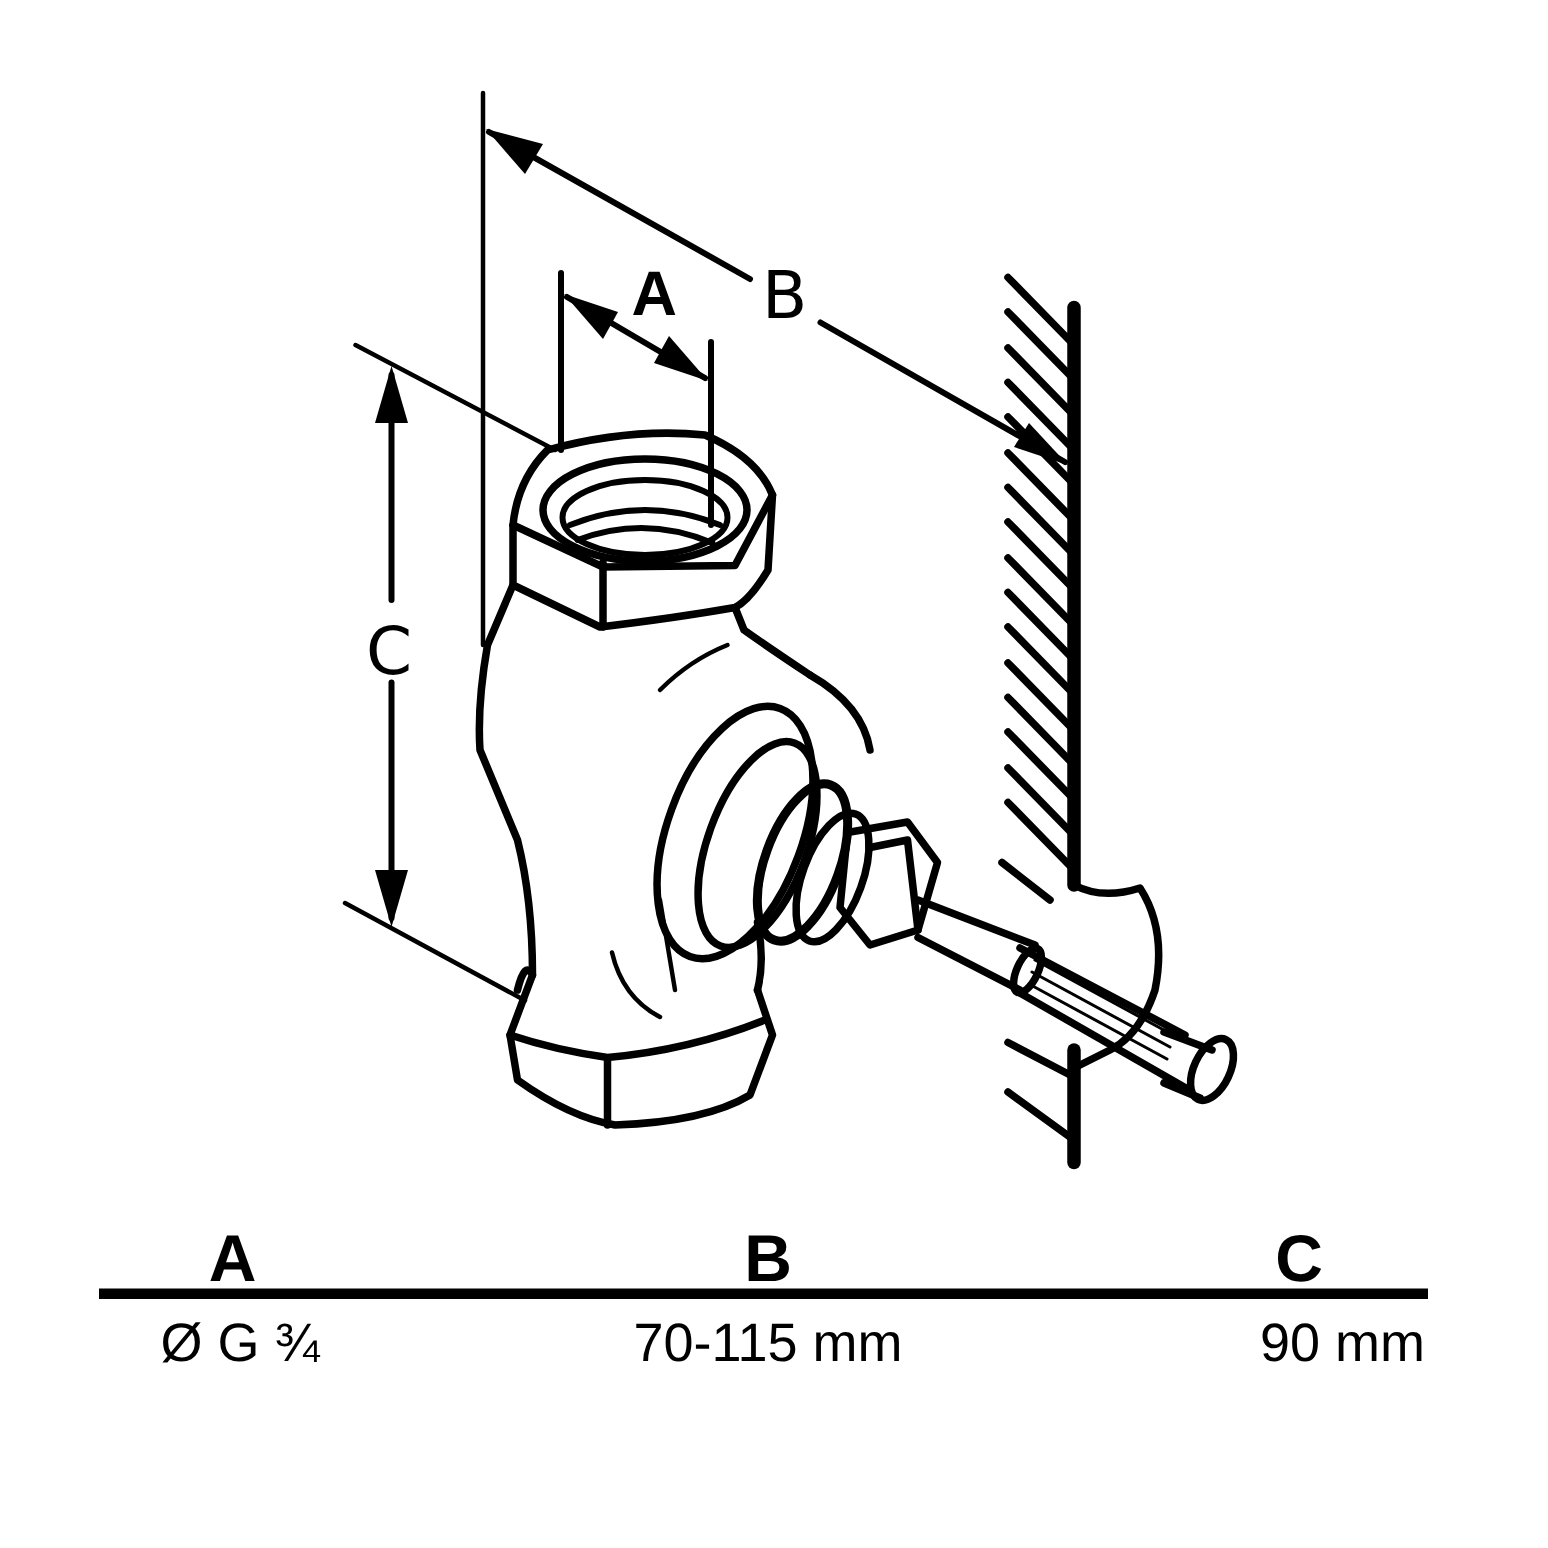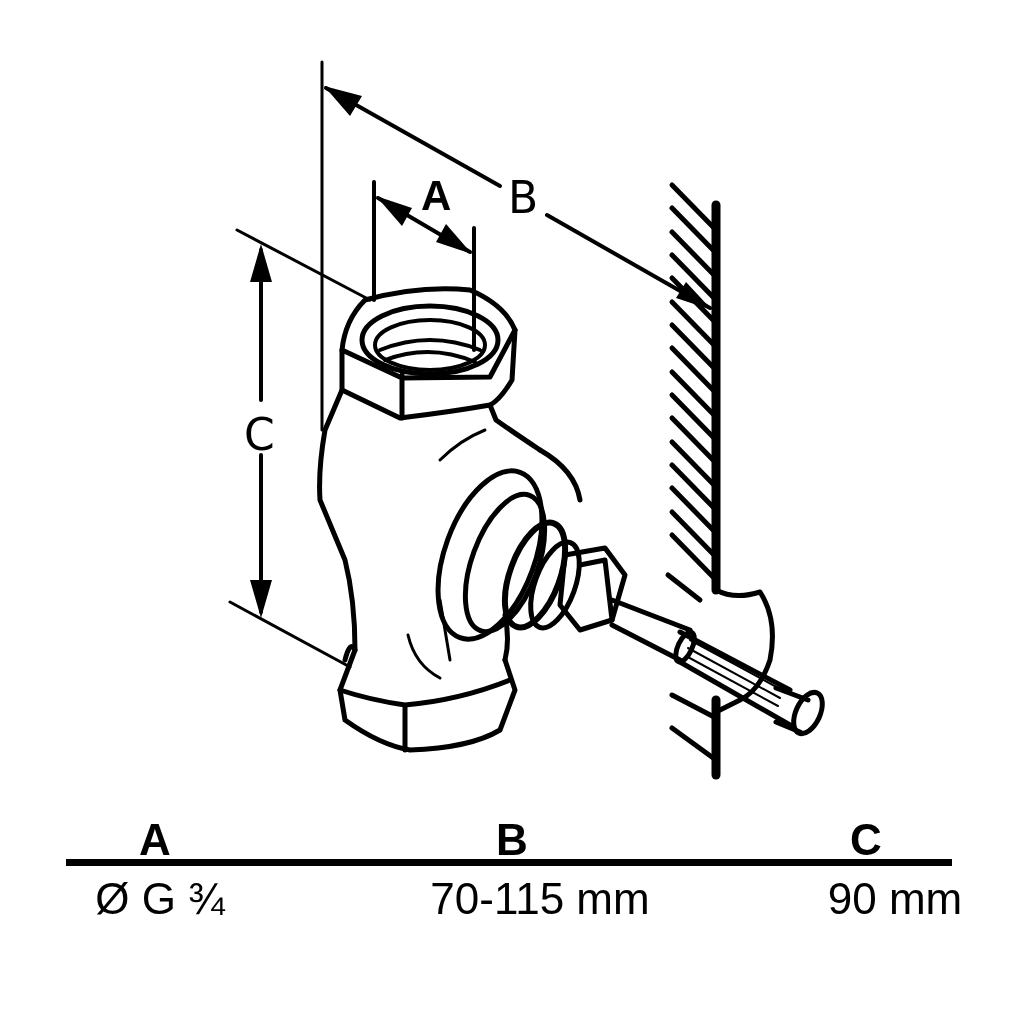--- a/index.html
+++ b/index.html
@@ -1,21 +1,21 @@
 <!DOCTYPE html>
 <html><head>
 <meta charset="utf-8">
 <style>
   html, body { margin: 0; padding: 0; background: #ffffff; }
   body { width: 1032px; height: 1032px; position: relative; overflow: hidden; font-family: "Liberation Sans", sans-serif; }
   #drawing { position: absolute; left: 0; top: 0; width: 1032px; height: 800px; }
   .lbl { position: absolute; font-family: "DejaVu Sans", sans-serif; font-size: 44px; color: #000; line-height: 1; }
   .lbl.bold { font-family: "Liberation Sans", sans-serif; font-weight: bold; font-size: 42px; }
   .table-head { position: absolute; font-weight: bold; font-size: 44px; line-height: 1; color: #000; transform: translateX(-50%); }
-  .table-val { position: absolute; font-size: 44px; line-height: 1; color: #000; transform: translateX(-50%); text-align: center; }
+  .table-val { position: absolute; font-size: 36px; line-height: 1; color: #000; transform: translateX(-50%); text-align: center; }
   .rule { position: absolute; left: 66px; top: 859px; width: 886px; height: 7px; background: #000; }
 </style>
 </head>
 <body>
 
 <svg id="drawing" viewBox="0 0 1032 800" width="1032" height="800" xmlns="http://www.w3.org/2000/svg">
   <g fill="none" stroke="#000" stroke-linecap="round" stroke-linejoin="round">
 
     <g stroke-width="5">
       <line x1="716" y1="205" x2="716" y2="590" stroke-width="9"></line>
@@ -106,14 +106,14 @@
 
 <div class="lbl bold" style="left:421px; top:175px;">A</div>
 <div class="lbl" style="left:508px; top:176px;">B</div>
 <div class="lbl" style="left:244px; top:413px;">C</div>
 
 <div class="table-head" style="left:155px; top:818px;">A</div>
 <div class="table-head" style="left:512px; top:818px;">B</div>
 <div class="table-head" style="left:866px; top:818px;">C</div>
 <div class="rule"></div>
 <div class="table-val" style="left:160px; top:877px;">Ø G ¾</div>
-<div class="table-val" style="left:512px; top:877px;margin-left:28px;">70-115 mm</div>
+<div class="table-val" style="left:512px; top:877px;">70-115 mm</div>
 <div class="table-val" style="left:868px; top:877px;margin-left:27px;">90 mm</div>
 
 </body></html>

